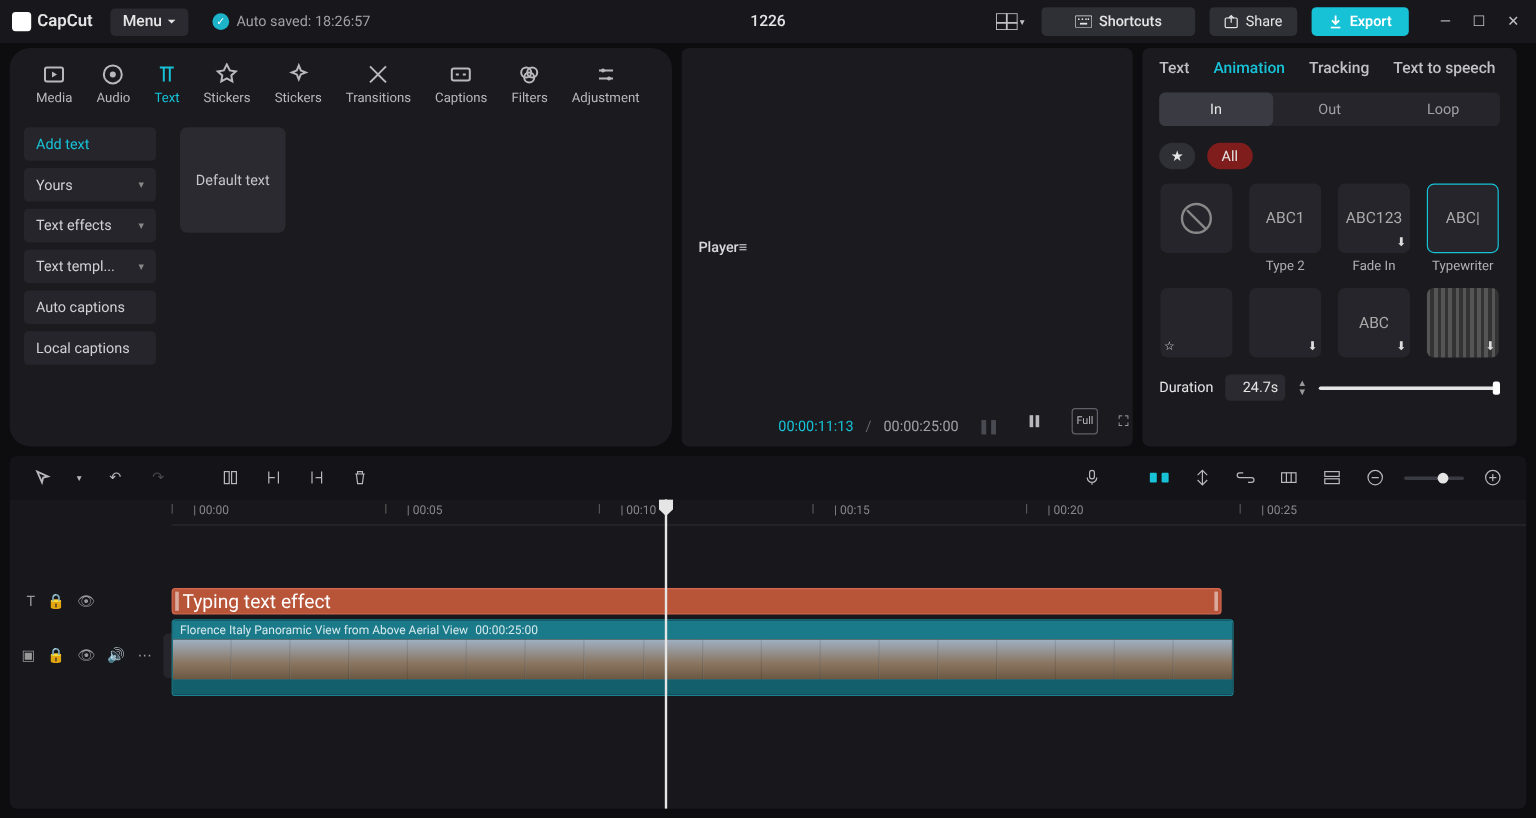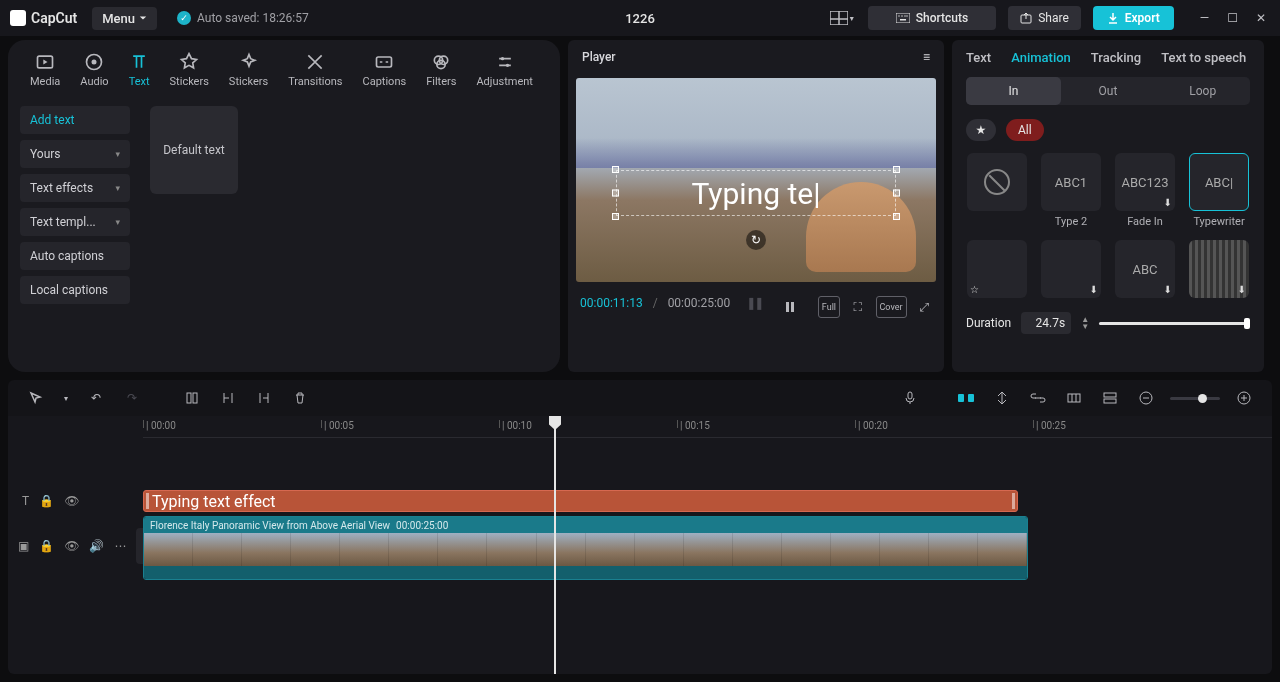--- a/index.html
+++ b/index.html
@@ -28,38 +28,38 @@
 .tool-tab.active{color:#17c2d7;}
 .tool-tab svg{width:20px;height:20px;}
 .tool-tab span{font-size:11px;}
 .left-body{flex:1;display:flex;gap:20px;padding:10px 12px;}
 .side-cats{width:110px;display:flex;flex-direction:column;gap:6px;}
 .cat-btn{background:#25252b;border:none;color:#d0d0d5;padding:7px 10px;border-radius:4px;text-align:left;cursor:pointer;font-size:12px;display:flex;align-items:center;justify-content:space-between;}
 .cat-btn.primary{color:#17c2d7;}
 .chev{font-size:9px;color:#888;}
 .text-item{width:88px;height:88px;background:#2a2a30;border-radius:6px;display:flex;align-items:center;justify-content:center;color:#c5c5ca;font-size:12px;}
 
-.player-panel{width:376px;display:flex;flex-direction:column;}
+.player-panel{width:376px;display:flex;}
 .player-head{display:flex;align-items:center;justify-content:space-between;padding:10px 14px;}
 .player-head span{font-size:12px;font-weight:500;color:#d8d8dc;}
 .pv{width:360px;height:204px;margin:4px auto;position:relative;border-radius:3px;overflow:hidden;background:linear-gradient(to bottom,#b9c5d1 0%,#a8b5c5 40%,#8c7763 60%,#6d5c43 100%);}
 .mtns{position:absolute;top:60px;left:0;right:0;height:30px;background:linear-gradient(to bottom,transparent,#7780a8);}
 .dome{position:absolute;right:20px;bottom:10px;width:110px;height:90px;background:linear-gradient(to bottom,#c9996f,#a87850);border-radius:55px 55px 10px 10px;}
 .text-box{position:absolute;left:40px;right:40px;top:92px;height:46px;display:flex;align-items:center;justify-content:center;}
 .text-box-inner{color:#fff;font-size:30px;font-family:Georgia,serif;}
 .handle{position:absolute;width:7px;height:7px;border:1.5px solid #fff;background:rgba(255,255,255,0.3);}
 .handle.tl{top:-4px;left:-4px;}
 .handle.tr{top:-4px;right:-4px;}
 .handle.bl{bottom:-4px;left:-4px;}
 .handle.br{bottom:-4px;right:-4px;}
 .handle.ml{top:50%;left:-4px;transform:translateY(-50%);}
 .handle.mr{top:50%;right:-4px;transform:translateY(-50%);}
 .text-outline{position:absolute;inset:0;border:1px dashed rgba(255,255,255,0.6);}
 .rot{position:absolute;bottom:-34px;left:50%;transform:translateX(-50%);width:20px;height:20px;border-radius:50%;background:rgba(0,0,0,0.5);display:flex;align-items:center;justify-content:center;color:#fff;}
-.player-foot{display:flex;align-items:flex-start;gap:10px;padding:10px 12px;}
+.player-foot{display:flex;align-items:flex-end;gap:10px;padding:10px 12px;}
 .tc{color:#17c2d7;font-size:12px;font-variant-numeric:tabular-nums;}
 .dur{color:#a0a0a5;font-size:12px;}
 .sep{color:#666;}
 .player-foot .spacer{flex:1;}
 .pf-ctrl{width:22px;height:22px;display:flex;align-items:center;justify-content:center;cursor:pointer;color:#b8b8bd;border:1px solid transparent;border-radius:3px;}
 .pf-ctrl.box{border-color:#606068;font-size:9px;padding:0 3px;width:auto;}
 
 .right-panel{width:312px;display:flex;flex-direction:column;padding:10px 14px;}
 .rp-tabs{display:flex;gap:20px;font-size:13px;font-weight:500;margin-bottom:12px;}
 .rp-tab{color:#c0c0c5;cursor:pointer;}
@@ -86,21 +86,21 @@
 .tl-toolbar{height:36px;display:flex;align-items:center;padding:0 16px;gap:12px;background:#141418;margin:4px 8px 0;border-radius:6px 6px 0 0;}
 .tl-tb-icon{width:24px;height:24px;display:flex;align-items:center;justify-content:center;cursor:pointer;color:#b8b8bd;}
 .tl-tb-icon.disabled{color:#4a4a52;}
 .tl-toolbar .spacer{flex:1;}
 .tl-tb-icon.active{color:#17c2d7;}
 .zoom-track{width:50px;height:3px;background:#3a3a42;position:relative;border-radius:2px;}
 .zoom-thumb{position:absolute;left:55%;top:-3px;width:9px;height:9px;background:#e5e5e5;border-radius:50%;}
 
 .timeline{background:#17171c;margin:0 8px 8px;border-radius:0 0 6px 6px;height:258px;position:relative;overflow:hidden;}
 .ruler{height:22px;position:relative;border-bottom:1px solid #2a2a30;margin-left:135px;}
-.ruler-tick{position:absolute;top:4px;font-size:10px;color:#888;border-left:1px solid #555;padding-left:2px;height:8px;}
+.ruler-tick{position:absolute;top:4px;font-size:10px;color:#888;border-left:1px solid #555;padding-left:17px;height:8px;}
 .tracks-wrap{display:flex;position:relative;}
 .track-head-col{width:135px;flex-shrink:0;}
 .track-head{height:26px;display:flex;align-items:center;gap:10px;padding:0 14px;color:#999;}
 .tracks-body{flex:1;position:relative;}
 .track-row{height:26px;position:relative;margin-bottom:2px;}
 .text-clip{position:absolute;left:0;top:2px;bottom:2px;width:875px;background:#b85438;border-radius:3px;display:flex;align-items:center;padding:0 8px;font-size:16px;color:#fff;border:1px solid #d66850;}
 .text-clip::before,.text-clip::after{content:"";position:absolute;top:2px;bottom:2px;width:3px;background:rgba(255,255,255,0.5);}
 .text-clip::before{left:2px;}
 .text-clip::after{right:2px;}
 .video-track-head{height:64px;display:flex;align-items:center;gap:10px;padding:0 10px;color:#999;}

